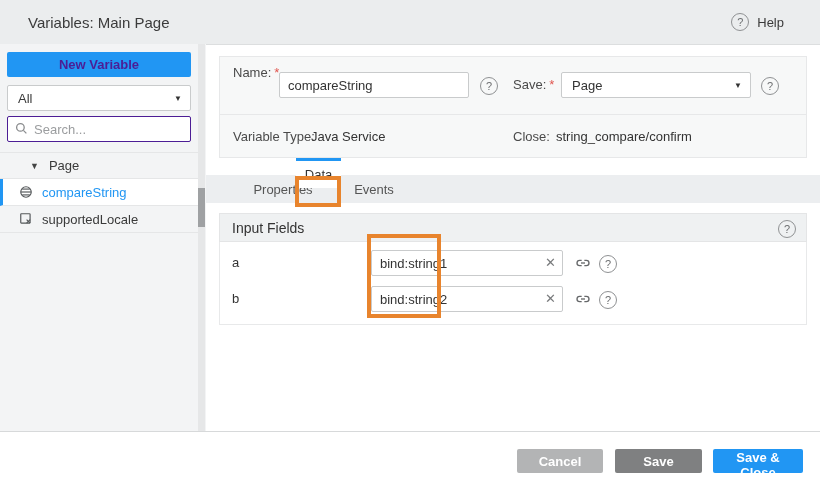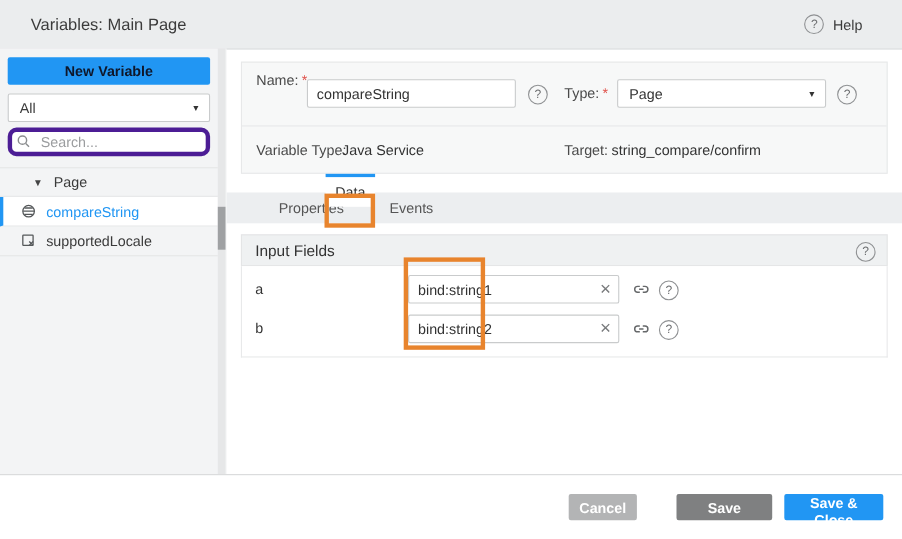--- a/index.html
+++ b/index.html
@@ -8,29 +8,29 @@
   
   .header{position:absolute;left:0;top:0;width:820px;height:44px;background:#EBEDEE;
           border-bottom:1px solid #dcdedf;display:flex;align-items:center;}
   .header-title{margin-left:28px;font-size:15px;color:#3b3b3b;}
   .help-area{position:absolute;right:36px;top:0;height:44px;display:flex;align-items:center;gap:8px;cursor:pointer;}
   .qmark{display:inline-flex;align-items:center;justify-content:center;width:16px;height:16px;
          border:1px solid #8f9193;border-radius:50%;color:#6d6f71;font-size:11px;line-height:1;
          background:transparent;flex:none;}
   
   .sidebar{position:absolute;left:0;top:44px;width:206px;height:387px;background:#F3F4F5;}
-  .btn-new{position:absolute;left:7px;top:8px;width:184px;height:25px;background:#2196F3;color:#0f172a;
+  .btn-new{position:absolute;left:7px;top:8px;width:184px;height:25px;background:#2196F3;color:#4c1d95;
            border:none;border-radius:2px;font-weight:bold;font-size:13px;cursor:pointer;
            font-family:inherit;}
   .filter{position:absolute;left:7px;top:41px;width:184px;height:26px;background:#fff;border:1px solid #c9cbcc;
           border-radius:2px;display:flex;align-items:center;box-sizing:border-box;padding:0 8px 0 10px;cursor:pointer;}
   .filter .caret{margin-left:auto;font-size:8px;color:#333;}
   .searchbox{position:absolute;left:7px;top:72px;width:184px;height:26px;box-sizing:border-box;}
   .searchbox svg{position:absolute;left:8px;top:6px;}
-  .searchbox input{width:100%;height:100%;box-sizing:border-box;border:4px solid #4c1d95;border-radius:8px;
+  .searchbox input{width:100%;height:100%;box-sizing:border-box;border:1px solid #4c1d95;border-radius:2px;
           padding:0 6px 0 26px;font-size:13px;font-family:inherit;color:#333;background:#fff;}
   .searchbox input::placeholder{color:#9b9d9f;}
   .tree{position:absolute;left:0;top:108px;width:198px;}
   .tree-row{height:27px;display:flex;align-items:center;border-bottom:1px solid #e5e6e7;box-sizing:border-box;cursor:pointer;}
   .tree-group{border-top:1px solid #e5e6e7;padding-left:30px;gap:10px;}
   .tree-group .expander{font-size:9px;color:#444;}
   .tree-item{padding-left:19px;gap:9px;}
   .tree-item.selected{background:#fff;border-left:3px solid #2196F3;padding-left:16px;color:#2196F3;}
   .tree-item.selected .tree-label{color:#2196F3;}
   .tree-label{color:#3a3a3a;}
@@ -65,21 +65,21 @@
   .row-label{position:absolute;left:12px;line-height:26px;color:#333;}
   .bind-wrap{position:absolute;left:151px;top:0;width:192px;height:26px;}
   .bind-wrap input{width:100%;height:100%;box-sizing:border-box;border:1px solid #c9cbcc;border-radius:2px;
                    font-family:inherit;font-size:13px;color:#333;padding:0 26px 0 8px;background:#fff;}
   .clear-x{position:absolute;right:7px;top:4px;color:#787a7c;font-size:13px;cursor:pointer;line-height:18px;}
   .row-link{position:absolute;left:355px;top:5px;cursor:pointer;}
   .row-q{position:absolute;left:379px;top:5px;cursor:pointer;}
   
   .footer-btn{position:absolute;top:449px;height:24px;border:none;border-radius:2px;color:#fff;
               font-family:inherit;font-size:13px;font-weight:bold;cursor:pointer;}
-  .btn-cancel{left:517px;width:62px;background:#B3B4B5;}
+  .btn-cancel{left:517px;width:86px;background:#B3B4B5;}
   .btn-save{left:615px;width:87px;background:#7F8081;}
   .btn-saveclose{left:713px;width:90px;background:#2196F3;}
   
   .annotation{position:absolute;border:4px solid #E8842D;box-sizing:border-box;pointer-events:none;z-index:50;}
   .anno-tab{left:295px;top:176px;width:46px;height:31px;}
   .anno-binds{left:367px;top:234px;width:74px;height:84px;}
 </style>
 </head>
 <body>
 
@@ -136,33 +136,33 @@
   <div class="bottom-divider"></div>
 
   <div class="form-panel">
     <span class="f-label" style="left:13px;top:3px;">
       <span>Name:</span><span class="req">*</span>
     </span>
     <input class="text-input" style="left: 59px; top: 15px; width: 190px;" type="text" value="compareString">
     <span class="qmark" style="position:absolute;left:260px;top:20px;cursor:pointer;">?</span>
 
     <span class="f-label" style="left:293px;top:15px;">
-      <span>Type:</span><span class="req">*</span>
+      <span>Save:</span><span class="req">*</span>
     </span>
     <div class="selectbox" style="left:341px;top:15px;width:190px;">
       <span>Page</span>
       <span class="caret">▼</span>
     </div>
     <span class="qmark" style="position:absolute;left:541px;top:20px;cursor:pointer;">?</span>
 
     <div class="form-divider"></div>
 
     <span class="f-static-label" style="left:13px;top:72px;">Variable Type:</span>
     <span class="f-static" style="left:91px;top:72px;">Java Service</span>
-    <span class="f-static-label" style="left:293px;top:72px;">Target:</span>
+    <span class="f-static-label" style="left:293px;top:72px;">Close:</span>
     <span class="f-static" style="left:336px;top:72px;">string_compare/confirm</span>
   </div>
 
   <div class="tabbar"></div>
   <div class="tab tab-plain" style="left:224px;width:70px;margin-left:24px;">
     <span>Properties</span>
   </div>
   <div class="tab tab-active" style="left:296px;width:45px;">
     <span>Data</span>
   </div>

